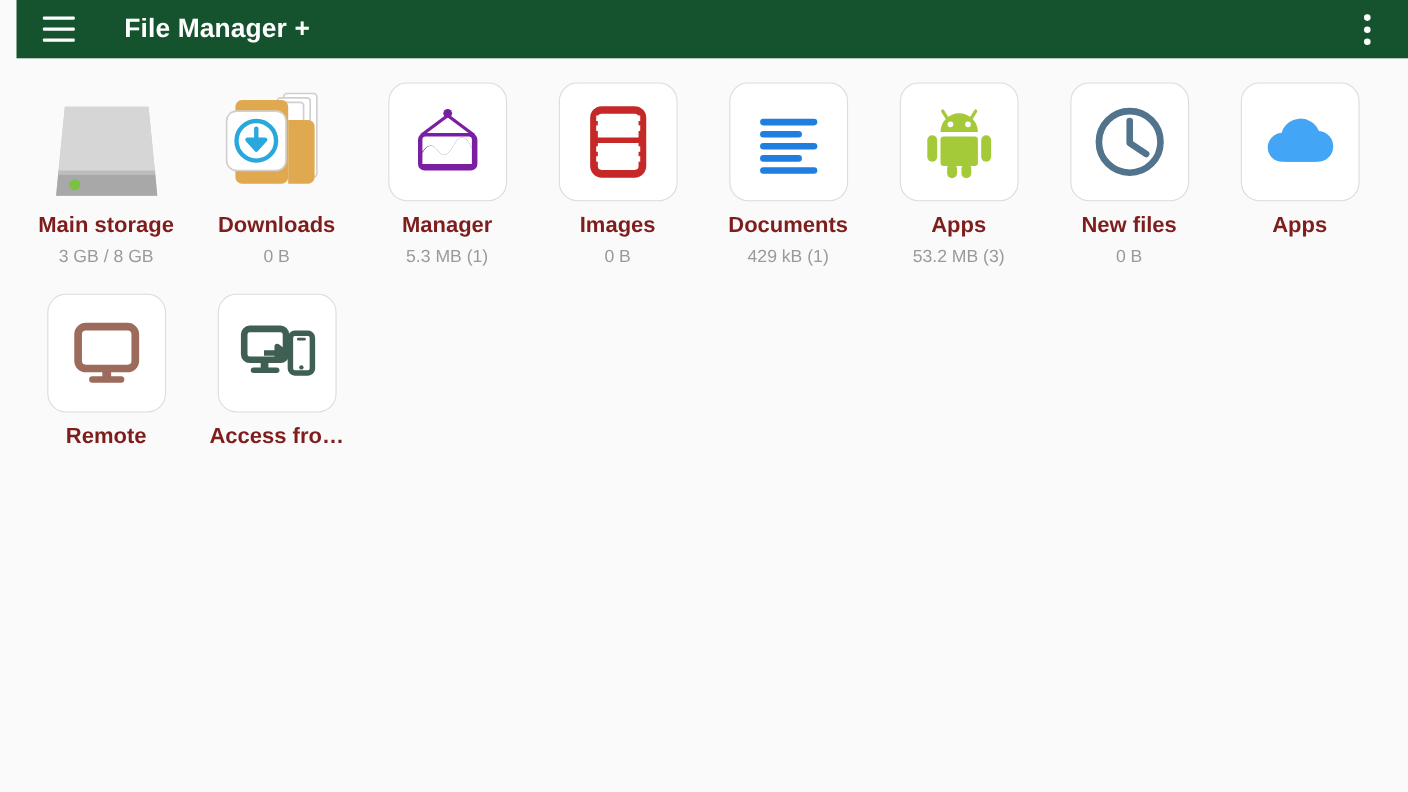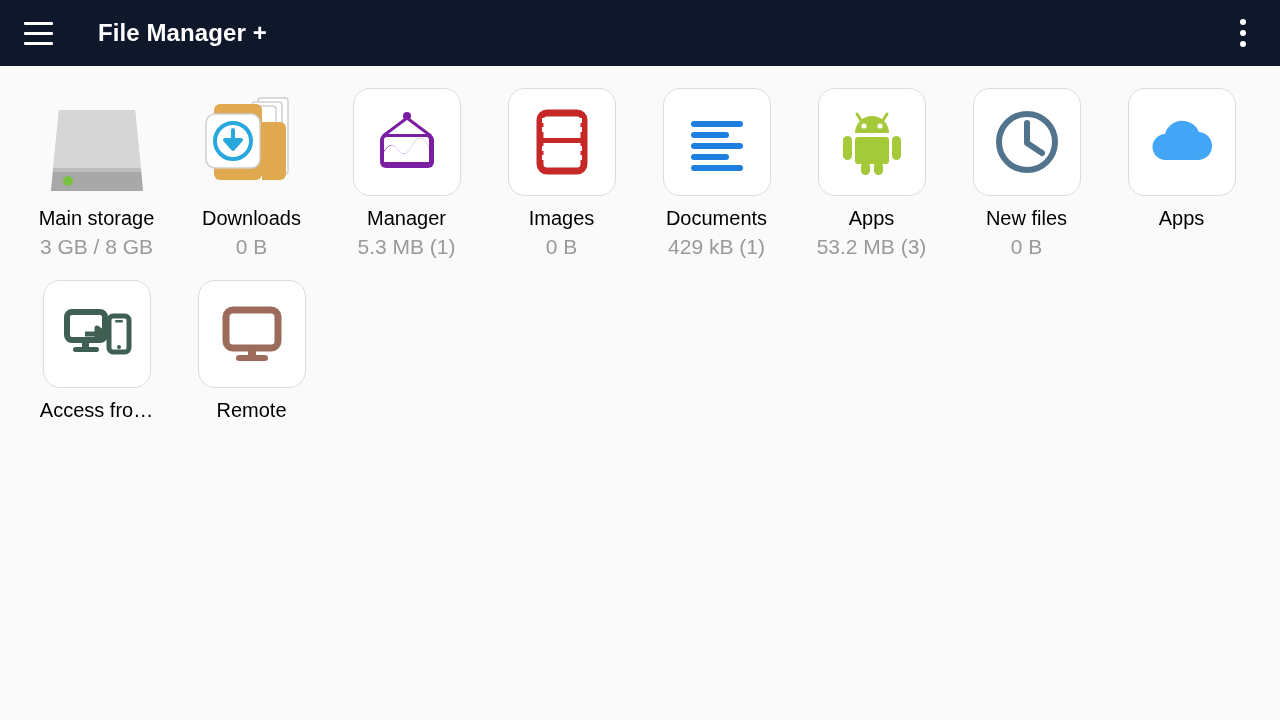--- a/index.html
+++ b/index.html
@@ -5,26 +5,27 @@
   * { box-sizing: border-box; margin: 0; padding: 0; }
   html, body {
     width: 1280px; height: 720px;
     background: #fafafa;
     font-family: "Liberation Sans", sans-serif;
     overflow: hidden;
   }
 
   
   .appbar {
-    height: 66px;
-    background: #0f172a;
+    height: 53px;
+    background: #14532d;
     display: flex;
     align-items: center;
     padding: 0 22px 0 18px;
     position: relative;
+    margin-left: 15px;
   }
   .hamburger {
     width: 40px; height: 40px;
     display: flex; flex-direction: column;
     justify-content: center; align-items: center;
     gap: 7px;
     cursor: pointer;
   }
   .hamburger span {
     display: block;
@@ -82,30 +83,31 @@
     justify-content: center;
     margin-bottom: 10px;
   }
   .tile.card {
     background: #ffffff;
     border: 1px solid #dcdcdc;
     border-radius: 17px;
   }
   .label {
     font-size: 20px;
-    color: #000000;
+    color: #7f1d1d;
     line-height: 24px;
     max-width: 148px;
     white-space: nowrap;
     overflow: hidden;
     text-overflow: ellipsis;
     text-align: left;
+    font-weight: bold;
   }
   .sub {
-    font-size: 21px;
+    font-size: 16px;
     color: #9a9a9a;
     line-height: 22px;
     margin-top: 6px;
     text-align: center;
     white-space: nowrap;
   }
   .sub:empty { display: none; }
   svg { display: block; }
 </style>
 </head>
@@ -251,39 +253,39 @@
           <rect x="18" y="44" width="36" height="10" rx="5" fill="#42a5f5"></rect>
         </svg>
       </div>
       <div class="label">Apps</div>
 
     </div>
 
     <div class="cell">
       <div class="tile card">
         <svg width="72" height="72" viewBox="0 0 72 72">
+          <rect x="10" y="12" width="52" height="38" rx="7" fill="none" stroke="#9c6b5c" stroke-width="7"></rect>
+          <rect x="32" y="50" width="8" height="9" fill="#9c6b5c"></rect>
+          <rect x="20" y="57" width="32" height="6" rx="3" fill="#9c6b5c"></rect>
+        </svg>
+      </div>
+      <div class="label">Remote</div>
+
+    </div>
+
+    <div class="cell">
+      <div class="tile card">
+        <svg width="72" height="72" viewBox="0 0 72 72">
           <rect x="6" y="14" width="38" height="28" rx="5" fill="none" stroke="#3e5f52" stroke-width="6"></rect>
           <rect x="21" y="42" width="7" height="8" fill="#3e5f52"></rect>
           <rect x="12" y="49" width="26" height="5" rx="2.5" fill="#3e5f52"></rect>
           <path d="M24 36 h16 M36 30 l8 6 l-8 6 z" stroke="#3e5f52" stroke-width="5" fill="#3e5f52" stroke-linejoin="round"></path>
           <rect x="48" y="18" width="20" height="36" rx="4" fill="none" stroke="#3e5f52" stroke-width="5"></rect>
           <rect x="54" y="22" width="8" height="2.5" rx="1.2" fill="#3e5f52"></rect>
           <circle cx="58" cy="49" r="2" fill="#3e5f52"></circle>
         </svg>
       </div>
       <div class="label">Access fro…</div>
 
     </div>
 
-    <div class="cell">
-      <div class="tile card">
-        <svg width="72" height="72" viewBox="0 0 72 72">
-          <rect x="10" y="12" width="52" height="38" rx="7" fill="none" stroke="#9c6b5c" stroke-width="7"></rect>
-          <rect x="32" y="50" width="8" height="9" fill="#9c6b5c"></rect>
-          <rect x="20" y="57" width="32" height="6" rx="3" fill="#9c6b5c"></rect>
-        </svg>
-      </div>
-      <div class="label">Remote</div>
-
-    </div>
-
   </div>
 </div>
 
 </body></html>

